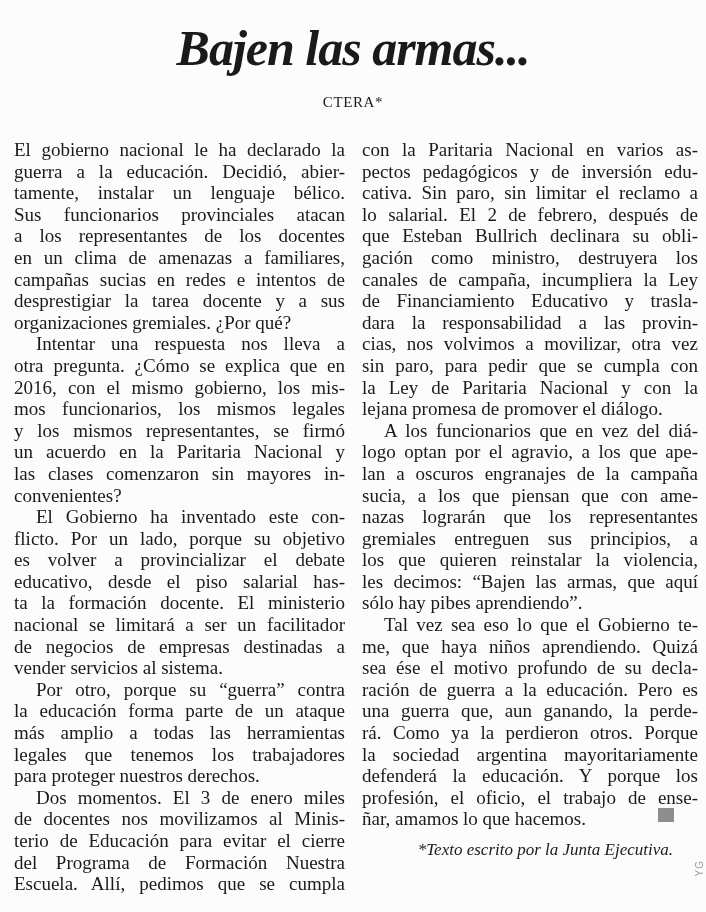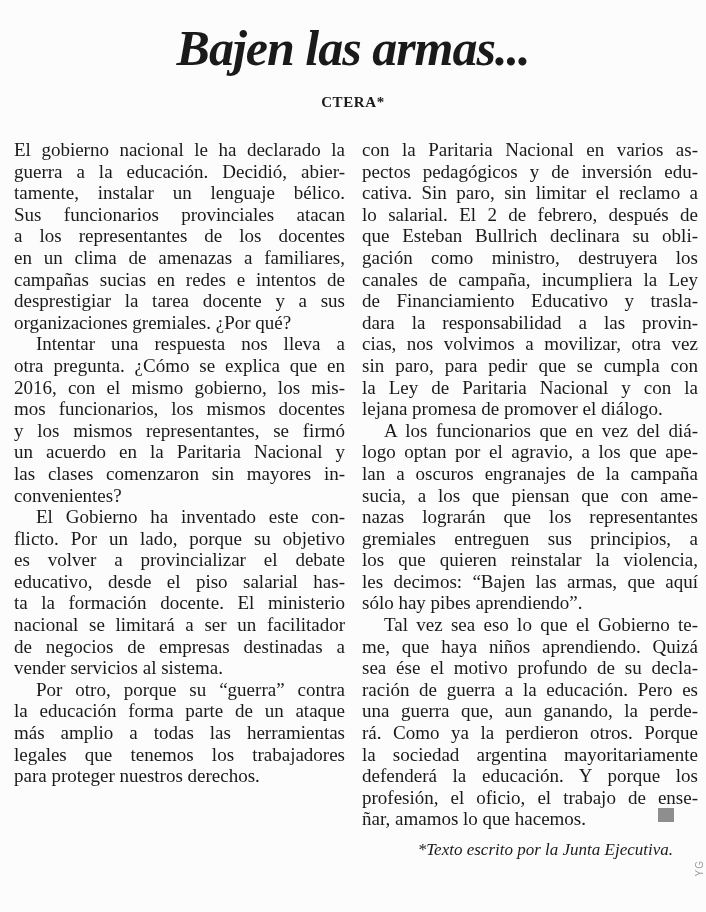--- a/index.html
+++ b/index.html
@@ -18,21 +18,21 @@
     font-size: 50px;
     line-height: 60px;
     font-weight: bold;
     font-style: italic;
     letter-spacing: -1px;
   }
   .byline {
     margin-top: 16px;
     text-align: center;
     font-size: 15px;
-    font-weight: bold;
+    font-weight: normal;
     letter-spacing: 0.6px;
   }
   .article {
     display: flex;
     margin-top: 28px;
     padding-left: 14px;
     gap: 17px;
   }
   .col-left  { width: 331px; }
   .col-right { width: 336px; }
@@ -93,21 +93,21 @@
           <div class="line">a los representantes de los docentes</div>
           <div class="line">en un clima de amenazas a familiares,</div>
           <div class="line">campañas sucias en redes e intentos de</div>
           <div class="line">desprestigiar la tarea docente y a sus</div>
           <div class="line last">organizaciones gremiales. ¿Por qué?</div>
         </div>
         <div class="para indent">
           <div class="line">Intentar una respuesta nos lleva a</div>
           <div class="line">otra pregunta. ¿Cómo se explica que en</div>
           <div class="line">2016, con el mismo gobierno, los mis-</div>
-          <div class="line">mos funcionarios, los mismos docentes</div>
+          <div class="line">mos funcionarios, los mismos legales</div>
           <div class="line">y los mismos representantes, se firmó</div>
           <div class="line">un acuerdo en la Paritaria Nacional y</div>
           <div class="line">las clases comenzaron sin mayores in-</div>
           <div class="line last">convenientes?</div>
         </div>
         <div class="para indent">
           <div class="line">El Gobierno ha inventado este con-</div>
           <div class="line">flicto. Por un lado, porque su objetivo</div>
           <div class="line">es volver a provincializar el debate</div>
           <div class="line">educativo, desde el piso salarial has-</div>
@@ -115,20 +115,27 @@
           <div class="line">nacional se limitará a ser un facilitador</div>
           <div class="line">de negocios de empresas destinadas a</div>
           <div class="line last">vender servicios al sistema.</div>
         </div>
         <div class="para indent">
           <div class="line">Por otro, porque su “guerra” contra</div>
           <div class="line">la educación forma parte de un ataque</div>
           <div class="line">más amplio a todas las herramientas</div>
           <div class="line">legales que tenemos los trabajadores</div>
           <div class="line last">para proteger nuestros derechos.</div>
+        </div>
+        <div class="para indent">
+          <div class="line">Dos momentos. El 3 de enero miles</div>
+          <div class="line">de docentes nos movilizamos al Minis-</div>
+          <div class="line">terio de Educación para evitar el cierre</div>
+          <div class="line">del Programa de Formación Nuestra</div>
+          <div class="line">Escuela. Allí, pedimos que se cumpla</div>
         </div>
       </div>
     <div class="col-right">
     <div class="para">
           <div class="line">con la Paritaria Nacional en varios as-</div>
           <div class="line">pectos pedagógicos y de inversión edu-</div>
           <div class="line">cativa. Sin paro, sin limitar el reclamo a</div>
           <div class="line">lo salarial. El 2 de febrero, después de</div>
           <div class="line">que Esteban Bullrich declinara su obli-</div>
           <div class="line">gación como ministro, destruyera los</div>

